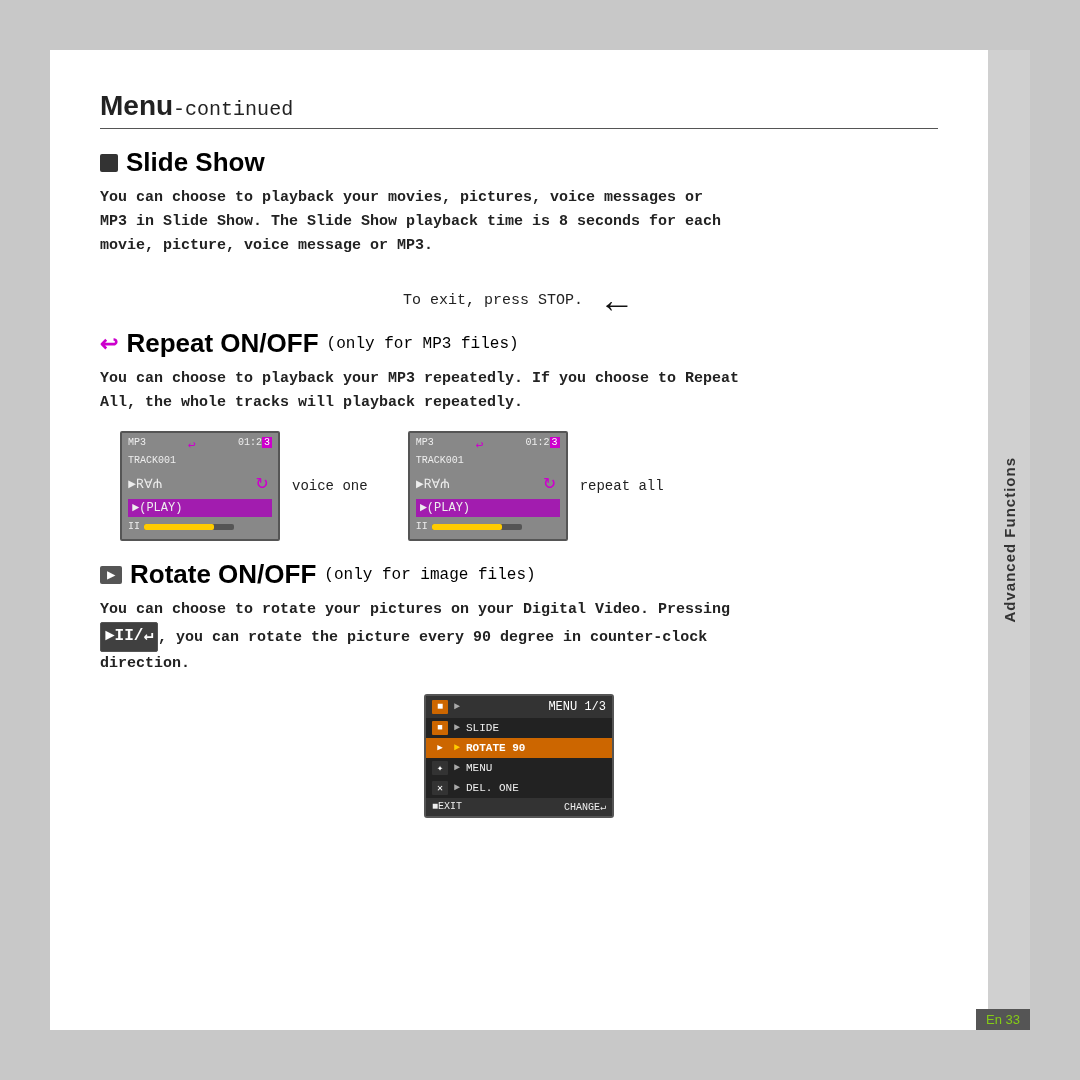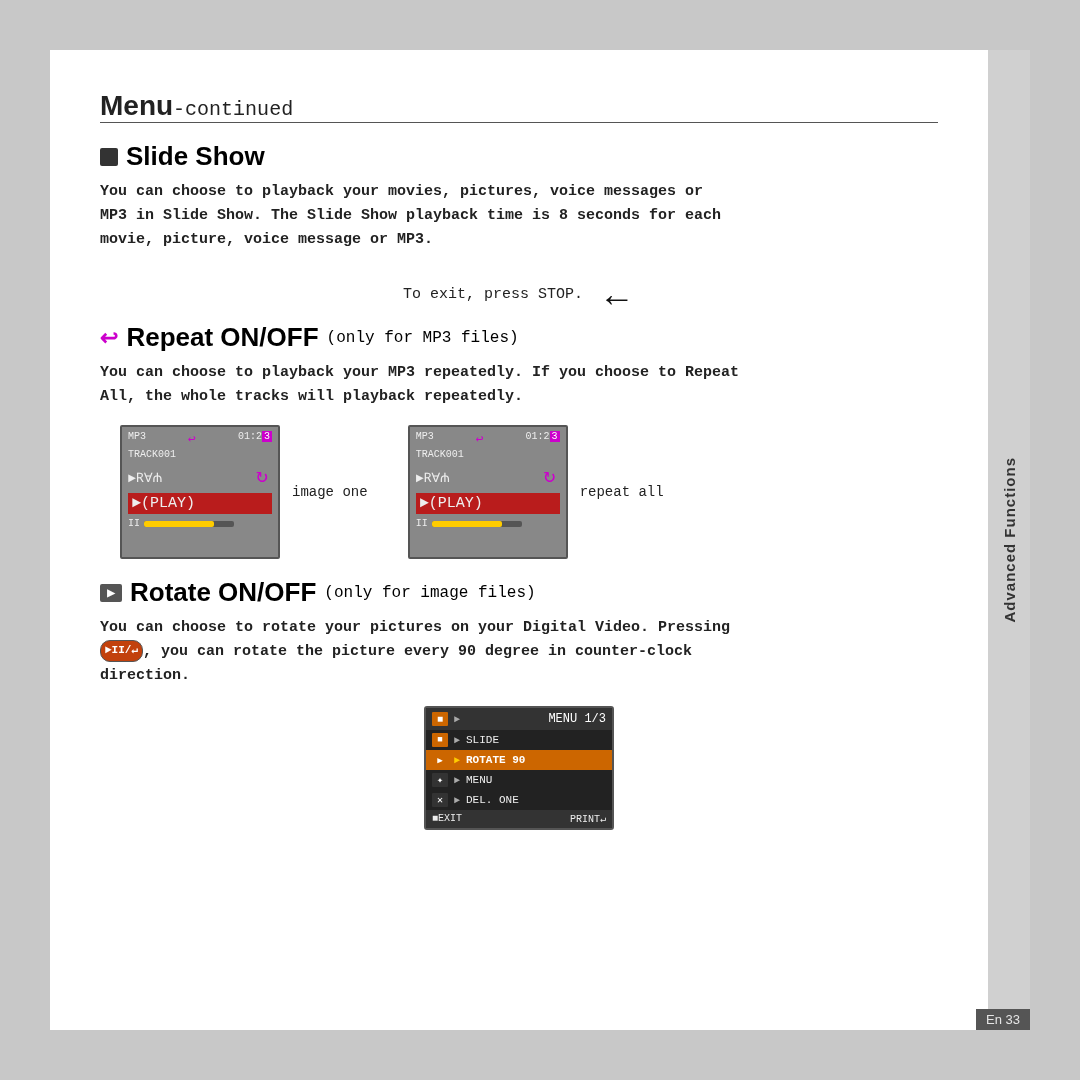--- a/index.html
+++ b/index.html
@@ -39,20 +39,21 @@
       color: #333;
       writing-mode: vertical-rl;
       transform: rotate(180deg);
       letter-spacing: 1px;
     }
     .menu-continued {
       font-size: 20px;
       color: #222;
       margin-bottom: 4px;
       border-bottom: 1px solid #555;
+      padding-bottom: 6px;
     }
     .menu-continued span.menu-bold {
       font-size: 28px;
       font-weight: bold;
     }
     .menu-continued span.menu-normal {
       font-size: 20px;
       font-family: 'Courier New', monospace;
     }
     .section-title {
@@ -114,21 +115,21 @@
       gap: 40px;
       margin: 16px 0 16px 20px;
     }
     .mp3-screen-group {
       display: flex;
       align-items: center;
       gap: 12px;
     }
     .mp3-screen {
       width: 160px;
-      height: 134px;
+      height: 110px;
       background: #888;
       border: 2px solid #555;
       position: relative;
       border-radius: 2px;
       overflow: hidden;
     }
     .mp3-screen-inner {
       padding: 4px 6px;
       color: #fff;
       font-size: 11px;
@@ -144,23 +145,23 @@
       font-size: 10px;
       color: #eee;
       margin: 2px 0;
     }
     .mp3-speaker {
       font-size: 13px;
       color: #eee;
       margin: 2px 0;
     }
     .mp3-play-bar {
-      background: #b91c1c;
-      color: #eee;
-      font-size: 15px;
+      background: #a21caf;
+      color: #eee;
+      font-size: 12px;
       padding: 2px 4px;
       margin-top: 4px;
     }
     .mp3-progress {
       margin-top: 4px;
       display: flex;
       align-items: center;
       gap: 4px;
     }
     .mp3-prog-bar {
@@ -201,27 +202,27 @@
       font-size: 9px;
       border-radius: 2px;
     }
     .rotate-subtitle {
       font-size: 16px;
       font-weight: normal;
       font-family: 'Courier New', monospace;
     }
     .inline-button {
       display: inline-block;
-      background: #c2410c;
-      color: #fff;
-      font-size: 11px;
+      background: #404040;
+      color: #fff;
+      font-size: 16px;
       font-family: 'Courier New', monospace;
       padding: 1px 4px;
       border: 1px solid #555;
-      border-radius: 10px;
+      border-radius: 2px;
       vertical-align: middle;
     }
     .menu-screen-container {
       display: flex;
       justify-content: center;
       margin-top: 18px;
     }
     .menu-screen {
       width: 190px;
       background: #222;
@@ -295,21 +296,21 @@
       background: #333;
       font-size: 10px;
       color: #eee;
       gap: 16px;
     }
     .en33-badge {
       position: absolute;
       bottom: 0;
       right: 0;
       background: #555;
-      color: #e5e5e5;
+      color: #84cc16;
       font-size: 13px;
       padding: 3px 10px;
     }
     .arrow-icon {
       font-size: 36px;
       color: #111;
       line-height: 1;
     }
   </style>
 </head>
@@ -364,21 +365,21 @@
             </div>
             <div class="mp3-play-bar">►(PLAY)</div>
             <div class="mp3-progress">
               <span style="color:#eee;font-size:10px;">II</span>
               <div class="mp3-prog-bg">
                 <div class="mp3-prog-bar"></div>
               </div>
             </div>
           </div>
         </div>
-        <span class="repeat-label">image one</span>
+        <span class="repeat-label">voice one</span>
       </div>
 
       <div class="mp3-screen-group">
         <div class="mp3-screen">
           <div class="mp3-screen-inner">
             <div class="mp3-top-bar">
               <span>MP3</span>
               <span style="color:#cc00cc;font-size:13px;">↩</span>
               <span>01:2<span style="background:#cc00cc;color:#fff;padding:0 2px;">3</span></span>
             </div>
@@ -441,21 +442,21 @@
         </div>
 
         <div class="menu-row">
           <div class="menu-row-icon dark" style="font-size:10px;">✕</div>
           <span style="color:#aaa;font-size:10px;">►</span>
           <span class="menu-row-label">DEL. ONE</span>
         </div>
 
         <div class="menu-footer">
           <span>■EXIT</span>
-          <span>PRINT↵</span>
+          <span>CHANGE↵</span>
         </div>
       </div>
     </div>
 
   </div>
 
   <div class="sidebar">
     <span class="sidebar-text">Advanced Functions</span>
   </div>
 

